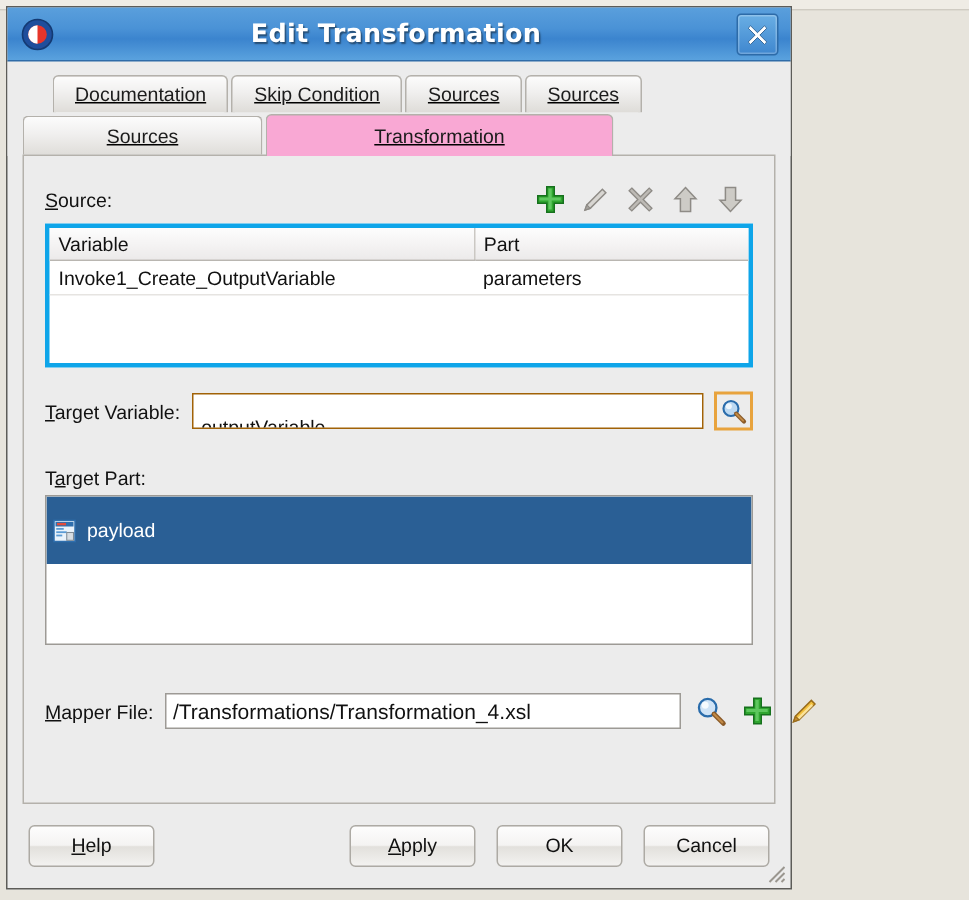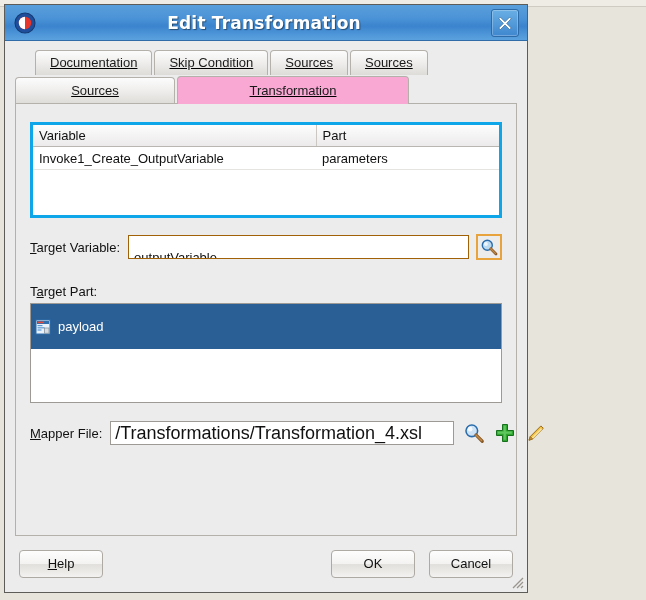--- a/index.html
+++ b/index.html
@@ -256,32 +256,32 @@
   .list-item.selected {
     background: #2a5f95;
     color: #ffffff;
   }
   .list-item .li-icon { width: 16px; height: 16px; margin-right: 7px; flex: 0 0 16px; }
 
   
   .mapper-row {
     display: flex;
     align-items: center;
-    margin-top: 18px;
+    margin-top: 32px;
     margin-bottom: 6px;
   }
   .mapper-row .lbl { margin-right: 8px; white-space: nowrap; }
   .mapper-field {
     width: 344px;
     flex: 0 0 344px;
     height: 24px;
     line-height: 22px;
     border: 1px solid #9d9a95;
     background: #ffffff;
-    font-size: 18px;
+    font-size: 14px;
     color: #111;
     padding: 0 4px;
     box-sizing: border-box;
     overflow: hidden;
     white-space: nowrap;
   }
   .mapper-icons { display: flex; align-items: center; gap: 9px; margin-left: 9px; }
   .mapper-icons .mi { width: 22px; height: 22px; cursor: pointer; display: block; }
 
   
@@ -355,20 +355,42 @@
     </div>
     <div class="tab-row row2">
       <div class="tab" style="width:160px">Sources</div>
       <div class="tab selected" style="width:232px">Transformation</div>
     </div>
   </div>
 
   <div class="content-outer">
     <div class="content-inner">
 
+      <div class="section-head">
+        <div class="lbl"><span class="mn">S</span><span>ource:</span></div>
+        <div class="toolbar">
+          <svg class="tb-icon" viewBox="0 0 22 22">
+            <path d="M8.5 2.5 h5 v6 h6 v5 h-6 v6 h-5 v-6 h-6 v-5 h6 z" fill="#2fa52f" stroke="#16711d" stroke-width="1"></path>
+            <path d="M9.6 3.6 h2.2 v6 h6 v2.1 h-6 v6 h-2.2 v-6 h-6 v-2.1 h6 z" fill="#6fd36f" opacity="0.75"></path>
+          </svg>
+          <svg class="tb-icon" viewBox="0 0 22 22">
+            <path d="M4 18 l1.2-3.4 L15.6 4.2 l2.3 2.3 L7.5 16.9 z" fill="#d8d6d2" stroke="#8e8b86" stroke-width="1"></path>
+            <path d="M4 18 l1.2-3.4 l2.3 2.3 z" fill="#a9a6a1" stroke="#8e8b86" stroke-width="0.8"></path>
+          </svg>
+          <svg class="tb-icon" viewBox="0 0 22 22">
+            <path d="M5.2 3.4 L11 9.2 L16.8 3.4 L18.6 5.2 L12.8 11 L18.6 16.8 L16.8 18.6 L11 12.8 L5.2 18.6 L3.4 16.8 L9.2 11 L3.4 5.2 Z" fill="#bdbab5" stroke="#8e8b86" stroke-width="0.9"></path>
+          </svg>
+          <svg class="tb-icon" viewBox="0 0 22 22">
+            <path d="M11 3 L18 10.5 H14.4 V19 H7.6 V10.5 H4 Z" fill="#cdcbc6" stroke="#8e8b86" stroke-width="1"></path>
+          </svg>
+          <svg class="tb-icon" viewBox="0 0 22 22">
+            <path d="M11 19 L4 11.5 H7.6 V3 H14.4 V11.5 H18 Z" fill="#cdcbc6" stroke="#8e8b86" stroke-width="1"></path>
+          </svg>
+        </div>
+      </div>
 
       <div class="table-box">
         <table class="src">
           <thead>
             <tr>
               <th class="col-a">Variable</th>
               <th>Part</th>
             </tr>
           </thead>
           <tbody>
@@ -430,20 +452,21 @@
           </svg>
         </div>
       </div>
 
     </div>
   </div>
 
   <div class="btn-bar">
     <div class="btn"><span class="mn">H</span><span>elp</span></div>
     <div class="btn-spacer"></div>
+    <div class="btn"><span class="mn">A</span><span>pply</span></div>
     <div class="btn">OK</div>
     <div class="btn">Cancel</div>
     <svg class="grip" viewBox="0 0 14 14">
       <path d="M13 3 L3 13 M13 7 L7 13 M13 11 L11 13" stroke="#9a968f" stroke-width="1.3"></path>
     </svg>
   </div>
 
 </div>
 
 </body></html>

